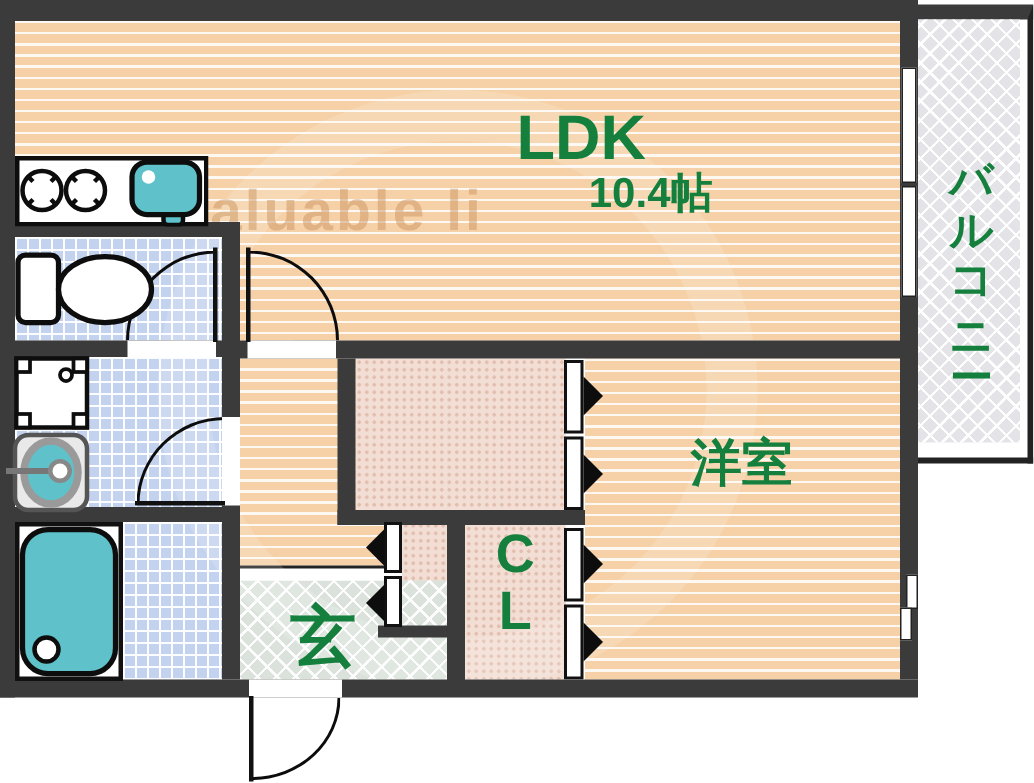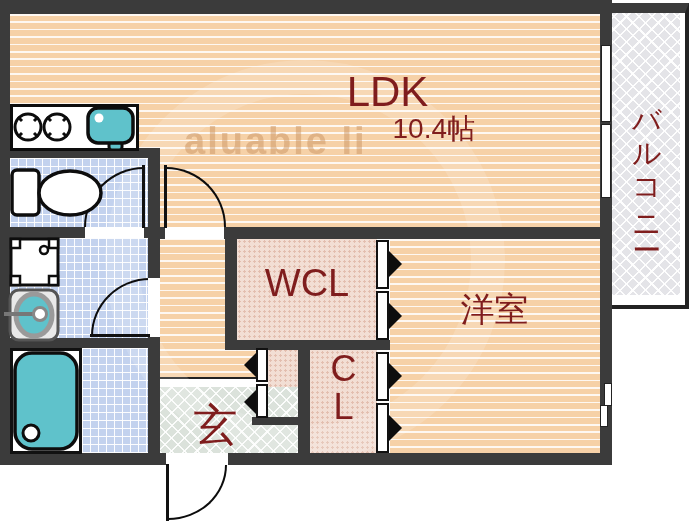--- a/index.html
+++ b/index.html
@@ -41,21 +41,21 @@
   .wall{background:#3b3b3b;z-index:3;}
   .opening{background:#ffffff;z-index:5;}
   .leaf{background:#111;z-index:5;}
   .arc{z-index:4;}
   .win{background:#fff;border:1.6px solid #222;z-index:6;}
   .panel{background:#fff;border:2px solid #111;z-index:5;}
   .tri-r{width:0;height:0;border-left:13px solid #0d0d0d;
          border-top:13px solid transparent;border-bottom:13px solid transparent;z-index:6;}
   .tri-l{width:0;height:0;border-right:12px solid #0d0d0d;
          border-top:12px solid transparent;border-bottom:12px solid transparent;z-index:6;}
-  .room-label{color:#7f1d1d;text-align:center;z-index:8;line-height:1.05;font-weight:400;}
+  .room-label{color:#15803d;text-align:center;z-index:8;line-height:1.05;font-weight:700;}
   .fixture{z-index:4;}
   .wm{z-index:2;pointer-events:none;}
 </style>
 </head>
 <body>
 
 <div id="plan">
 
   <div class="abs floor-stripes" style="left:10px;top:14px;width:590px;height:213px;"></div>
   <div class="abs floor-stripes" style="left:160px;top:238px;width:98px;height:140px;"></div>
@@ -63,21 +63,21 @@
   <div class="abs tile-blue" style="left:10px;top:158px;width:138px;height:69px;"></div>
   <div class="abs tile-blue" style="left:10px;top:238px;width:138px;height:100px;"></div>
   <div class="abs tile-blue" style="left:10px;top:348px;width:138px;height:105px;"></div>
   <div class="abs dots-pink" style="left:237px;top:239px;width:140px;height:101px;"></div>
   <div class="abs dots-pink" style="left:310px;top:350px;width:67px;height:103px;"></div>
   <div class="abs dots-pink" style="left:268px;top:348px;width:30px;height:69px;"></div>
   <div class="abs hatch-gray" style="left:160px;top:387px;width:138px;height:66px;"></div>
   <div class="abs" style="left:160px;top:377px;width:96px;height:10px;background:#fff;border-top:2px solid #222;z-index:2;"></div>
 
   <div class="abs wm" style="left:105px;top:60px;width:400px;height:400px;border:34px solid rgba(255,255,255,0.16);border-radius:50%;"></div>
-  <div class="abs wm" style="left:140px;top:120px;font-size:38px;font-weight:bold;letter-spacing:2px;color:rgba(201,148,97,0.5);margin-left:44px;">aluable li</div>
+  <div class="abs wm" style="left:140px;top:120px;font-size:38px;font-weight:bold;letter-spacing:2px;color:rgba(201,148,97,0.5);">aluable li</div>
 
   <div class="abs wall" style="left:0;top:0;width:612px;height:14px;"></div>
   <div class="abs wall" style="left:0;top:0;width:10px;height:465px;"></div>
   <div class="abs wall" style="left:0;top:453px;width:612px;height:12px;"></div>
   <div class="abs wall" style="left:600px;top:14px;width:12px;height:439px;"></div>
   <div class="abs wall" style="left:10px;top:148px;width:150px;height:10px;"></div>
   <div class="abs wall" style="left:148px;top:148px;width:12px;height:305px;"></div>
   <div class="abs wall" style="left:10px;top:227px;width:138px;height:11px;"></div>
   <div class="abs wall" style="left:148px;top:227px;width:452px;height:12px;"></div>
   <div class="abs wall" style="left:10px;top:338px;width:138px;height:10px;"></div>
@@ -171,21 +171,20 @@
     <circle cx="21" cy="85" r="8" fill="#ffffff" stroke="#0d0d0d" stroke-width="3"></circle>
   </svg>
 
   <div class="abs room-label" style="left:300px;top:70px;width:175px;">
     <div style="font-size:42px;">LDK</div>
     <div style="font-size:28px;text-align:right;">10.4帖</div>
   </div>
   <div class="abs room-label" style="left:412px;top:292px;width:165px;">
     <div style="font-size:34px;">洋室</div>
   </div>
-  <div class="abs room-label" style="left:237px;top:264px;width:140px;font-size:38px;">WCL</div>
   <div class="abs room-label" style="left:310px;top:350px;width:67px;">
     <div style="font-size:36px;">C</div>
     <div style="font-size:36px;">L</div>
   </div>
   <div class="abs room-label" style="left:188px;top:402px;width:55px;font-size:44px;">玄</div>
   <div class="abs room-label" style="left:612px;top:48px;width:70px;height:230px;display:flex;align-items:center;justify-content:center;writing-mode:vertical-rl;font-size:29px;letter-spacing:4px;">バルコニー</div>
 
 </div>
 
 </body></html>

